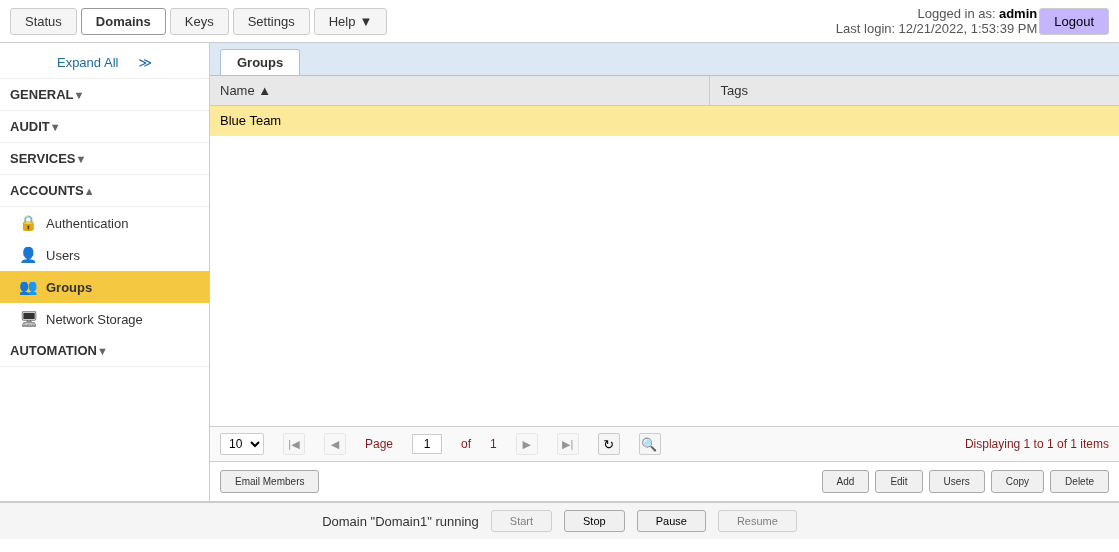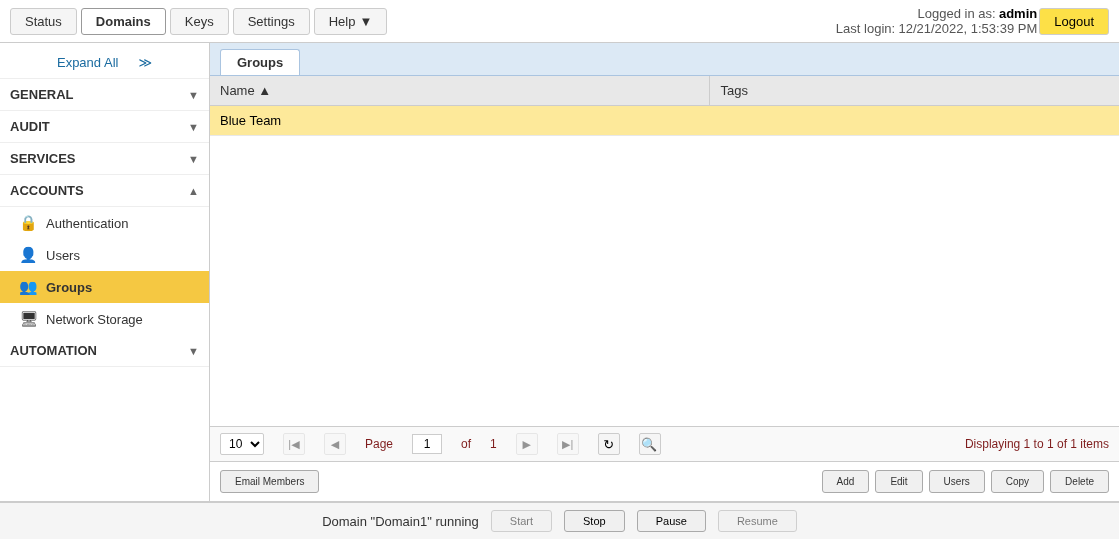--- a/index.html
+++ b/index.html
@@ -14,39 +14,39 @@
     .nav-btn {
       padding: 5px 14px; border: 1px solid #ccc; background: #f5f5f5;
       cursor: pointer; border-radius: 3px; font-size: 13px; color: #333;
     }
     .nav-btn.active { background: #fff; border-bottom: 1px solid #fff; font-weight: bold; border: 1px solid #999; }
     .help-btn { display: flex; align-items: center; gap: 4px; }
     .top-nav-right { display: flex; align-items: center; gap: 2px; }
     .logged-in-info { text-align: right; font-size: 12px; color: #555; }
     .logged-in-info strong { font-weight: bold; color: #000; }
     .logout-btn {
-      padding: 5px 14px; border: 1px solid #ccc; background: #fde047;
+      padding: 5px 14px; border: 1px solid #ccc; background: #c4b5fd;
       cursor: pointer; border-radius: 3px;
     }
 
     
     .main-layout { display: flex; height: calc(552px - 56px - 38px); }
 
     
     .sidebar {
       width: 210px; min-width: 210px; border-right: 1px solid #ccc;
       background: #fff; overflow-y: auto; padding-top: 4px;
     }
     .expand-all {
       display: flex; align-items: center; justify-content: center;
       padding: 8px 2px; color: #1a6ba0; cursor: pointer; font-size: 13px;
       border-bottom: 1px solid #eee; gap: 20px;
     }
     .sidebar-section-header {
-      display: flex; align-items: center; justify-content: space-between;
+      display: flex; align-items: center; 
       padding: 8px 10px; font-weight: bold; font-size: 12px; color: #333;
       cursor: pointer; border-bottom: 1px solid #eee;
     }
     .sidebar-item {
       display: flex; align-items: center; gap: 8px;
       padding: 7px 10px 7px 20px; cursor: pointer; color: #333;
     }
     .sidebar-item.active { background: #f5c842; font-weight: bold; }
     .sidebar-item .item-icon {
       width: 18px; height: 18px; display: flex; align-items: center; justify-content: center;

